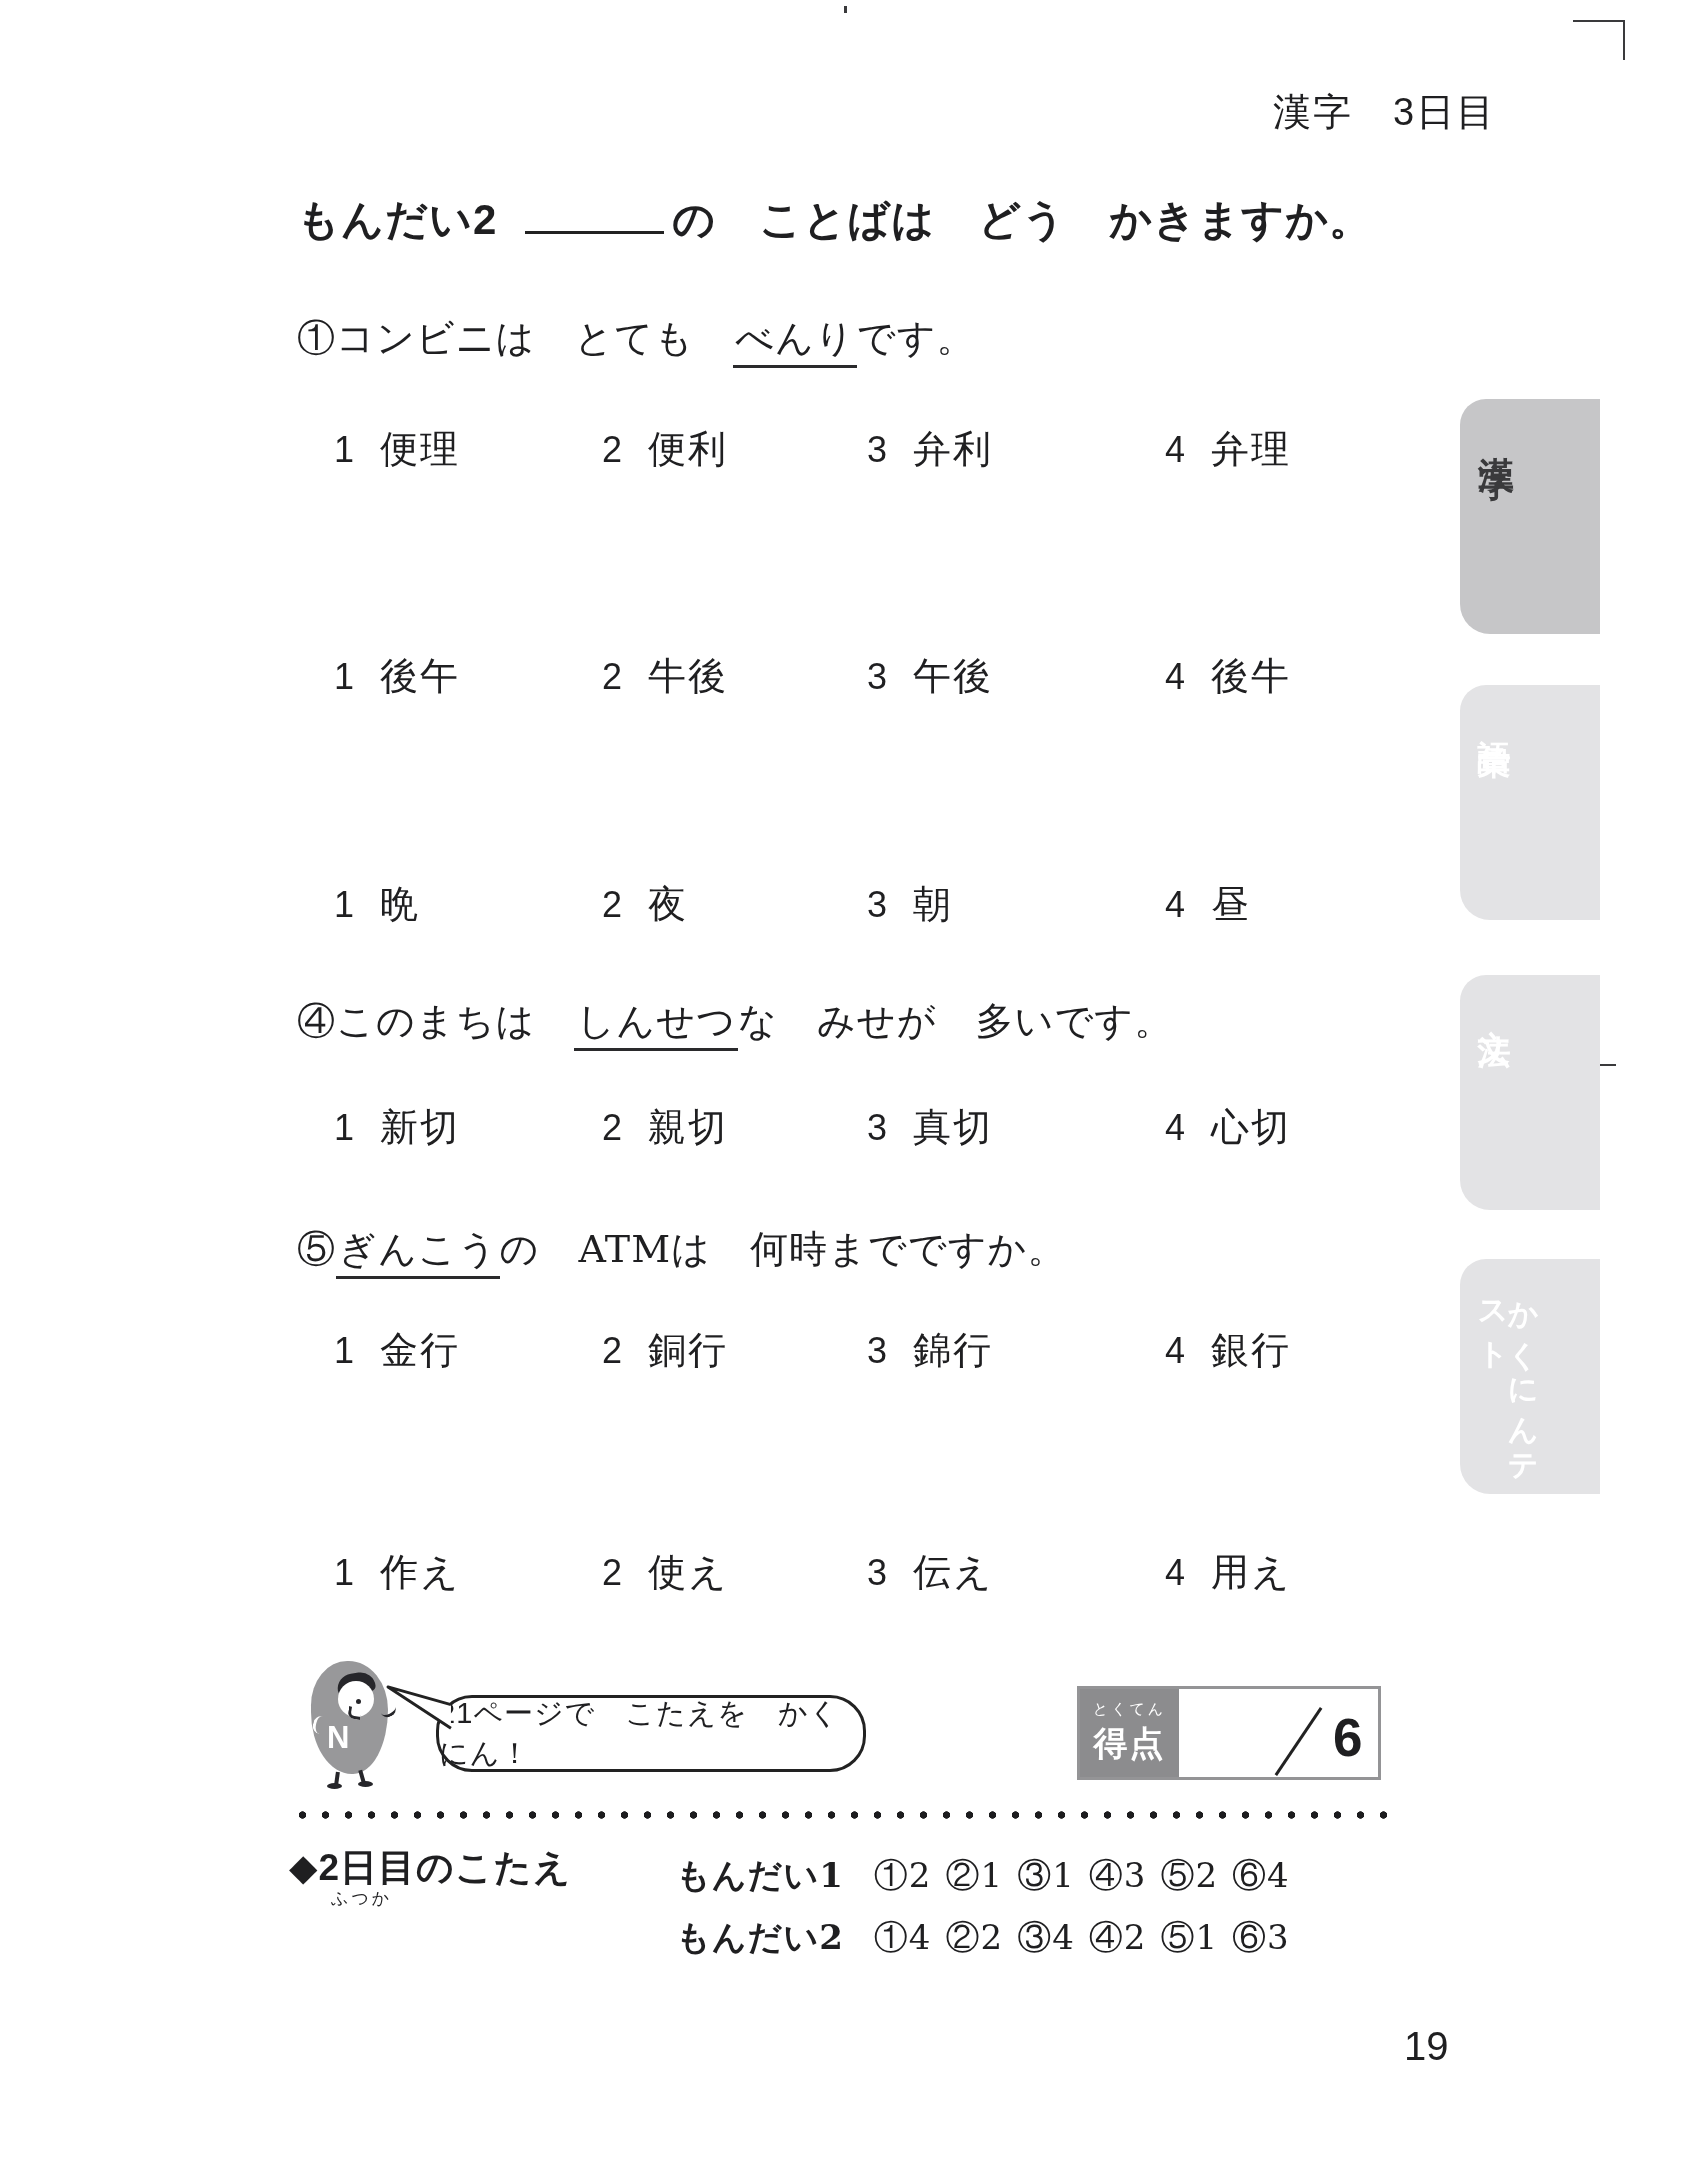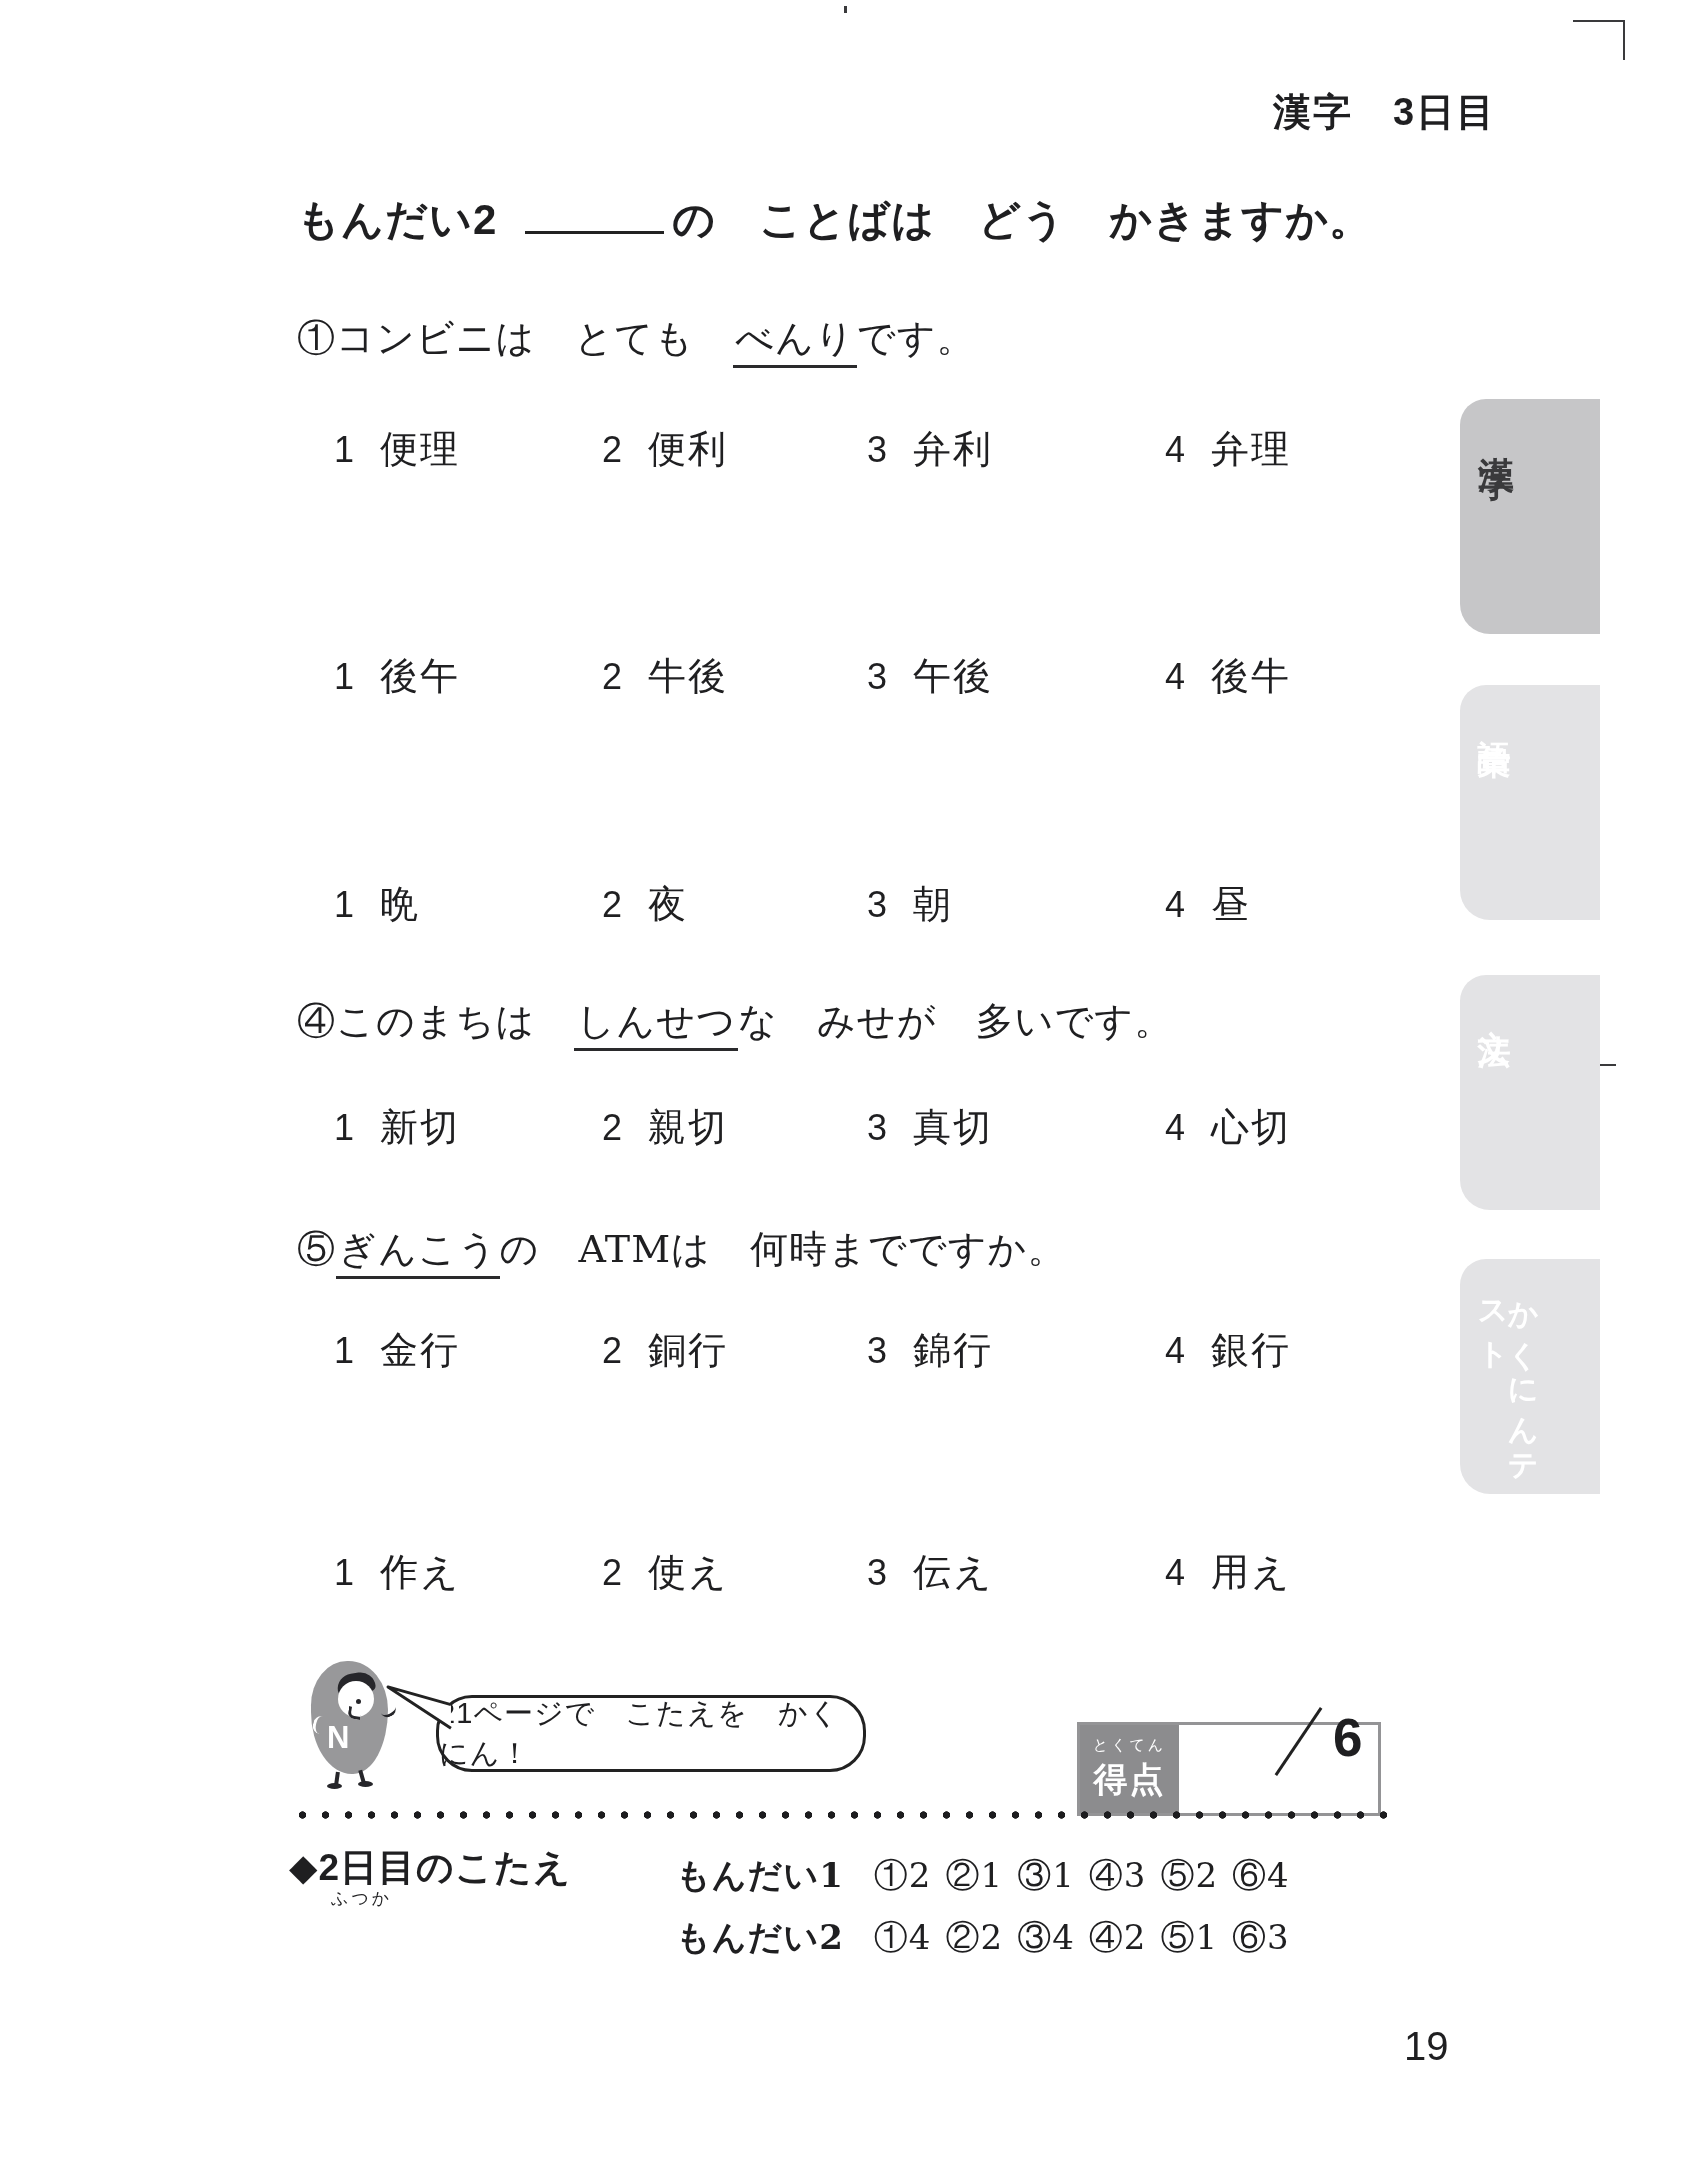--- a/index.html
+++ b/index.html
@@ -7,21 +7,21 @@
         font-family:"Liberation Sans","DejaVu Sans",sans-serif;color:#1f1f21;}
   .serif{font-family:"DejaVu Serif","Liberation Serif",serif;}
 
   
   .mark{position:absolute;background:#3a3a3c;}
   .mark-top-center{left:844px;top:6px;width:3px;height:7px;}
   .mark-tr-h{left:1573px;top:20px;width:51px;height:2px;}
   .mark-tr-v{left:1623px;top:20px;width:2px;height:40px;}
   .mark-right-dash{left:1596px;top:1064px;width:20px;height:2px;}
 
-  .header{position:absolute;left:1273px;top:87px;font-size:38px;font-weight:bold;letter-spacing:2px;}
+  .header{position:absolute;left:1273px;top:87px;font-size:38px;font-weight:normal;letter-spacing:2px;}
 
   .title{position:absolute;left:297px;top:192px;font-size:42px;font-weight:bold;letter-spacing:1px;white-space:nowrap;}
   .title .blank{display:inline-block;width:139px;height:34px;border-bottom:3px solid #222;margin:0 8px 0 28px;vertical-align:baseline;}
 
   .q{position:absolute;left:297px;font-size:38px;letter-spacing:1px;white-space:nowrap;}
   .q .u{border-bottom:3px solid #2a2a2c;padding:0 2px 5px 2px;}
 
   .opts{position:absolute;left:0;width:1683px;height:59px;}
   .opt{position:absolute;display:inline-flex;align-items:baseline;gap:26px;white-space:nowrap;}
   .opt .n{font-size:36px;font-family:"Liberation Sans","DejaVu Sans",sans-serif;}
@@ -62,21 +62,21 @@
   .m-foot-r{left:51px;top:124px;}
 
   
   .bubble{position:absolute;left:436px;top:1695px;width:424px;height:71px;background:#fff;
           border:3px solid #222;border-radius:36px;display:flex;align-items:center;justify-content:center;
           font-size:29px;font-weight:500;letter-spacing:1px;z-index:2;}
   .bubble-tail{position:absolute;left:382px;top:1681px;z-index:3;}
 
   
   .score{position:absolute;left:1077px;top:1686px;width:304px;height:94px;border:3px solid #949496;
-         box-sizing:border-box;background:#fff;margin-top:36px;}
+         box-sizing:border-box;background:#fff;}
   .score-label{position:absolute;left:0;top:0;width:99px;height:100%;background:#8c8c8e;color:#fff;
                display:flex;flex-direction:column;align-items:center;justify-content:center;gap:2px;}
   .score-furigana{font-size:15px;letter-spacing:3px;}
   .score-kanji{font-size:34px;font-weight:bold;letter-spacing:2px;}
   .score-slash{position:absolute;left:1297px;top:1701px;width:3px;height:81px;background:#222;transform:rotate(34deg);}
   .score-total{position:absolute;left:1333px;top:1707px;font-size:53px;font-weight:bold;}
 
   .dots{position:absolute;left:291px;top:1810px;width:1099px;height:10px;
         background-image:radial-gradient(circle at center,#1c1c1e 3.4px,transparent 4px);
         background-size:23px 10px;background-repeat:repeat-x;}

